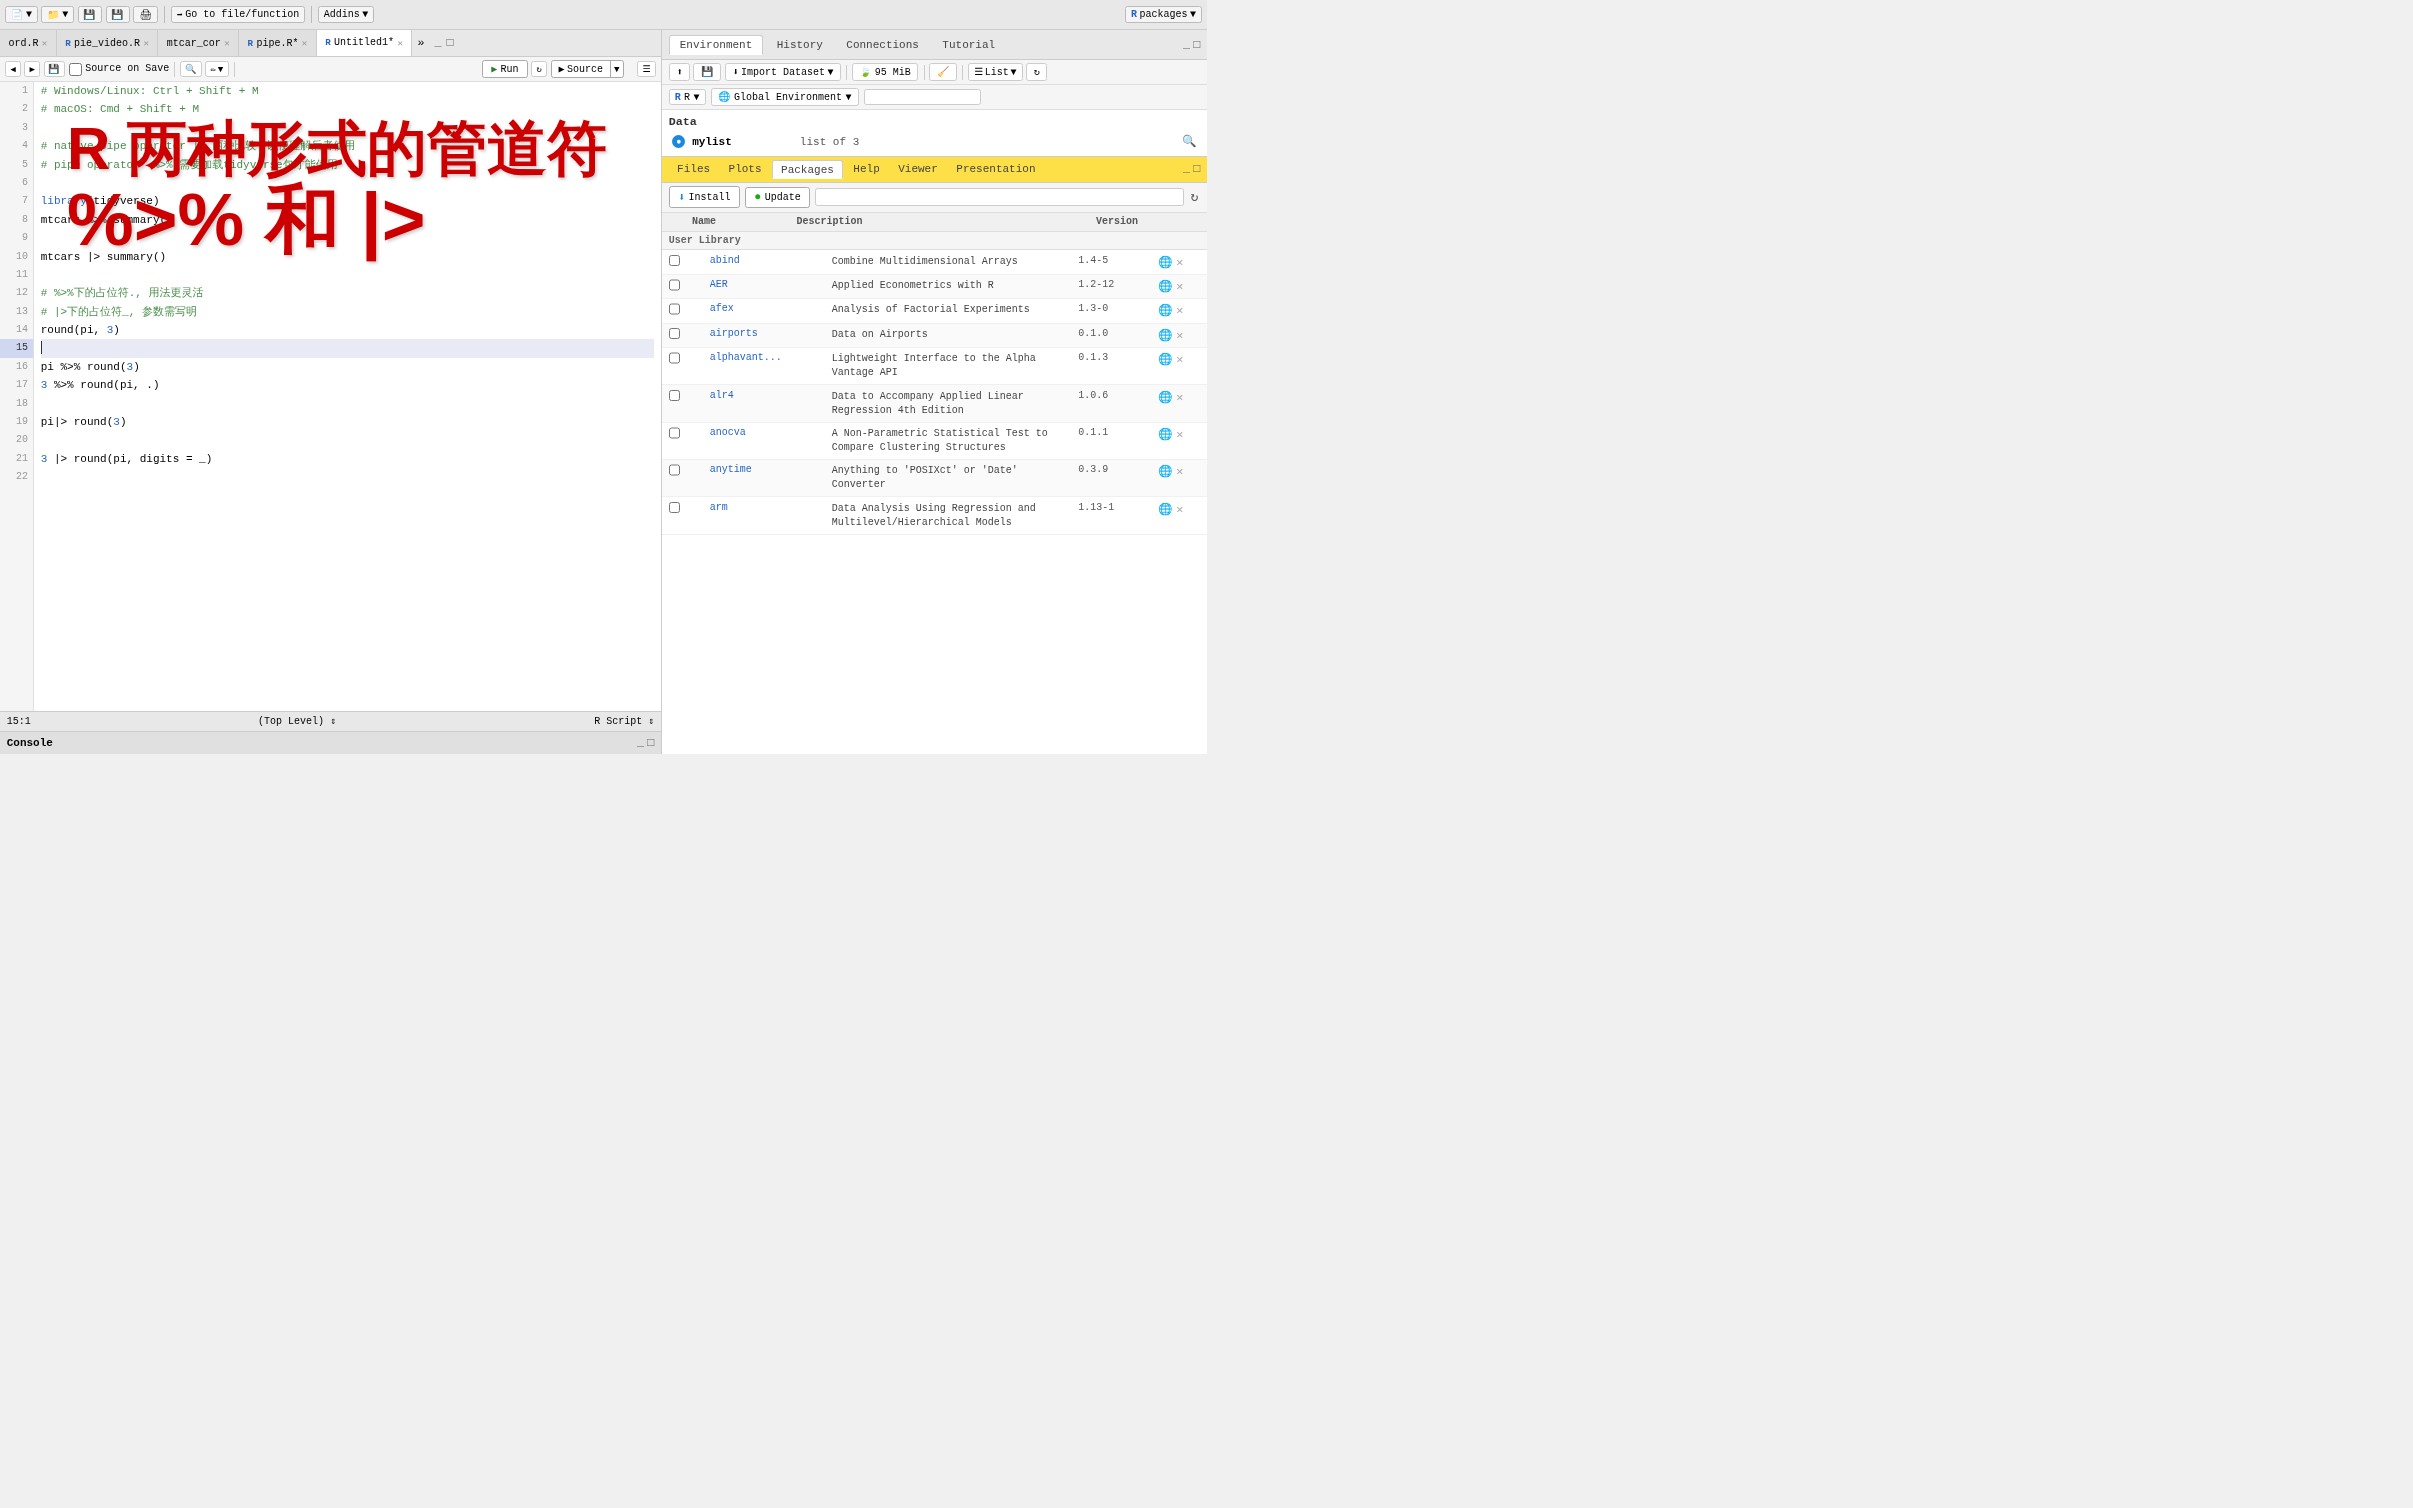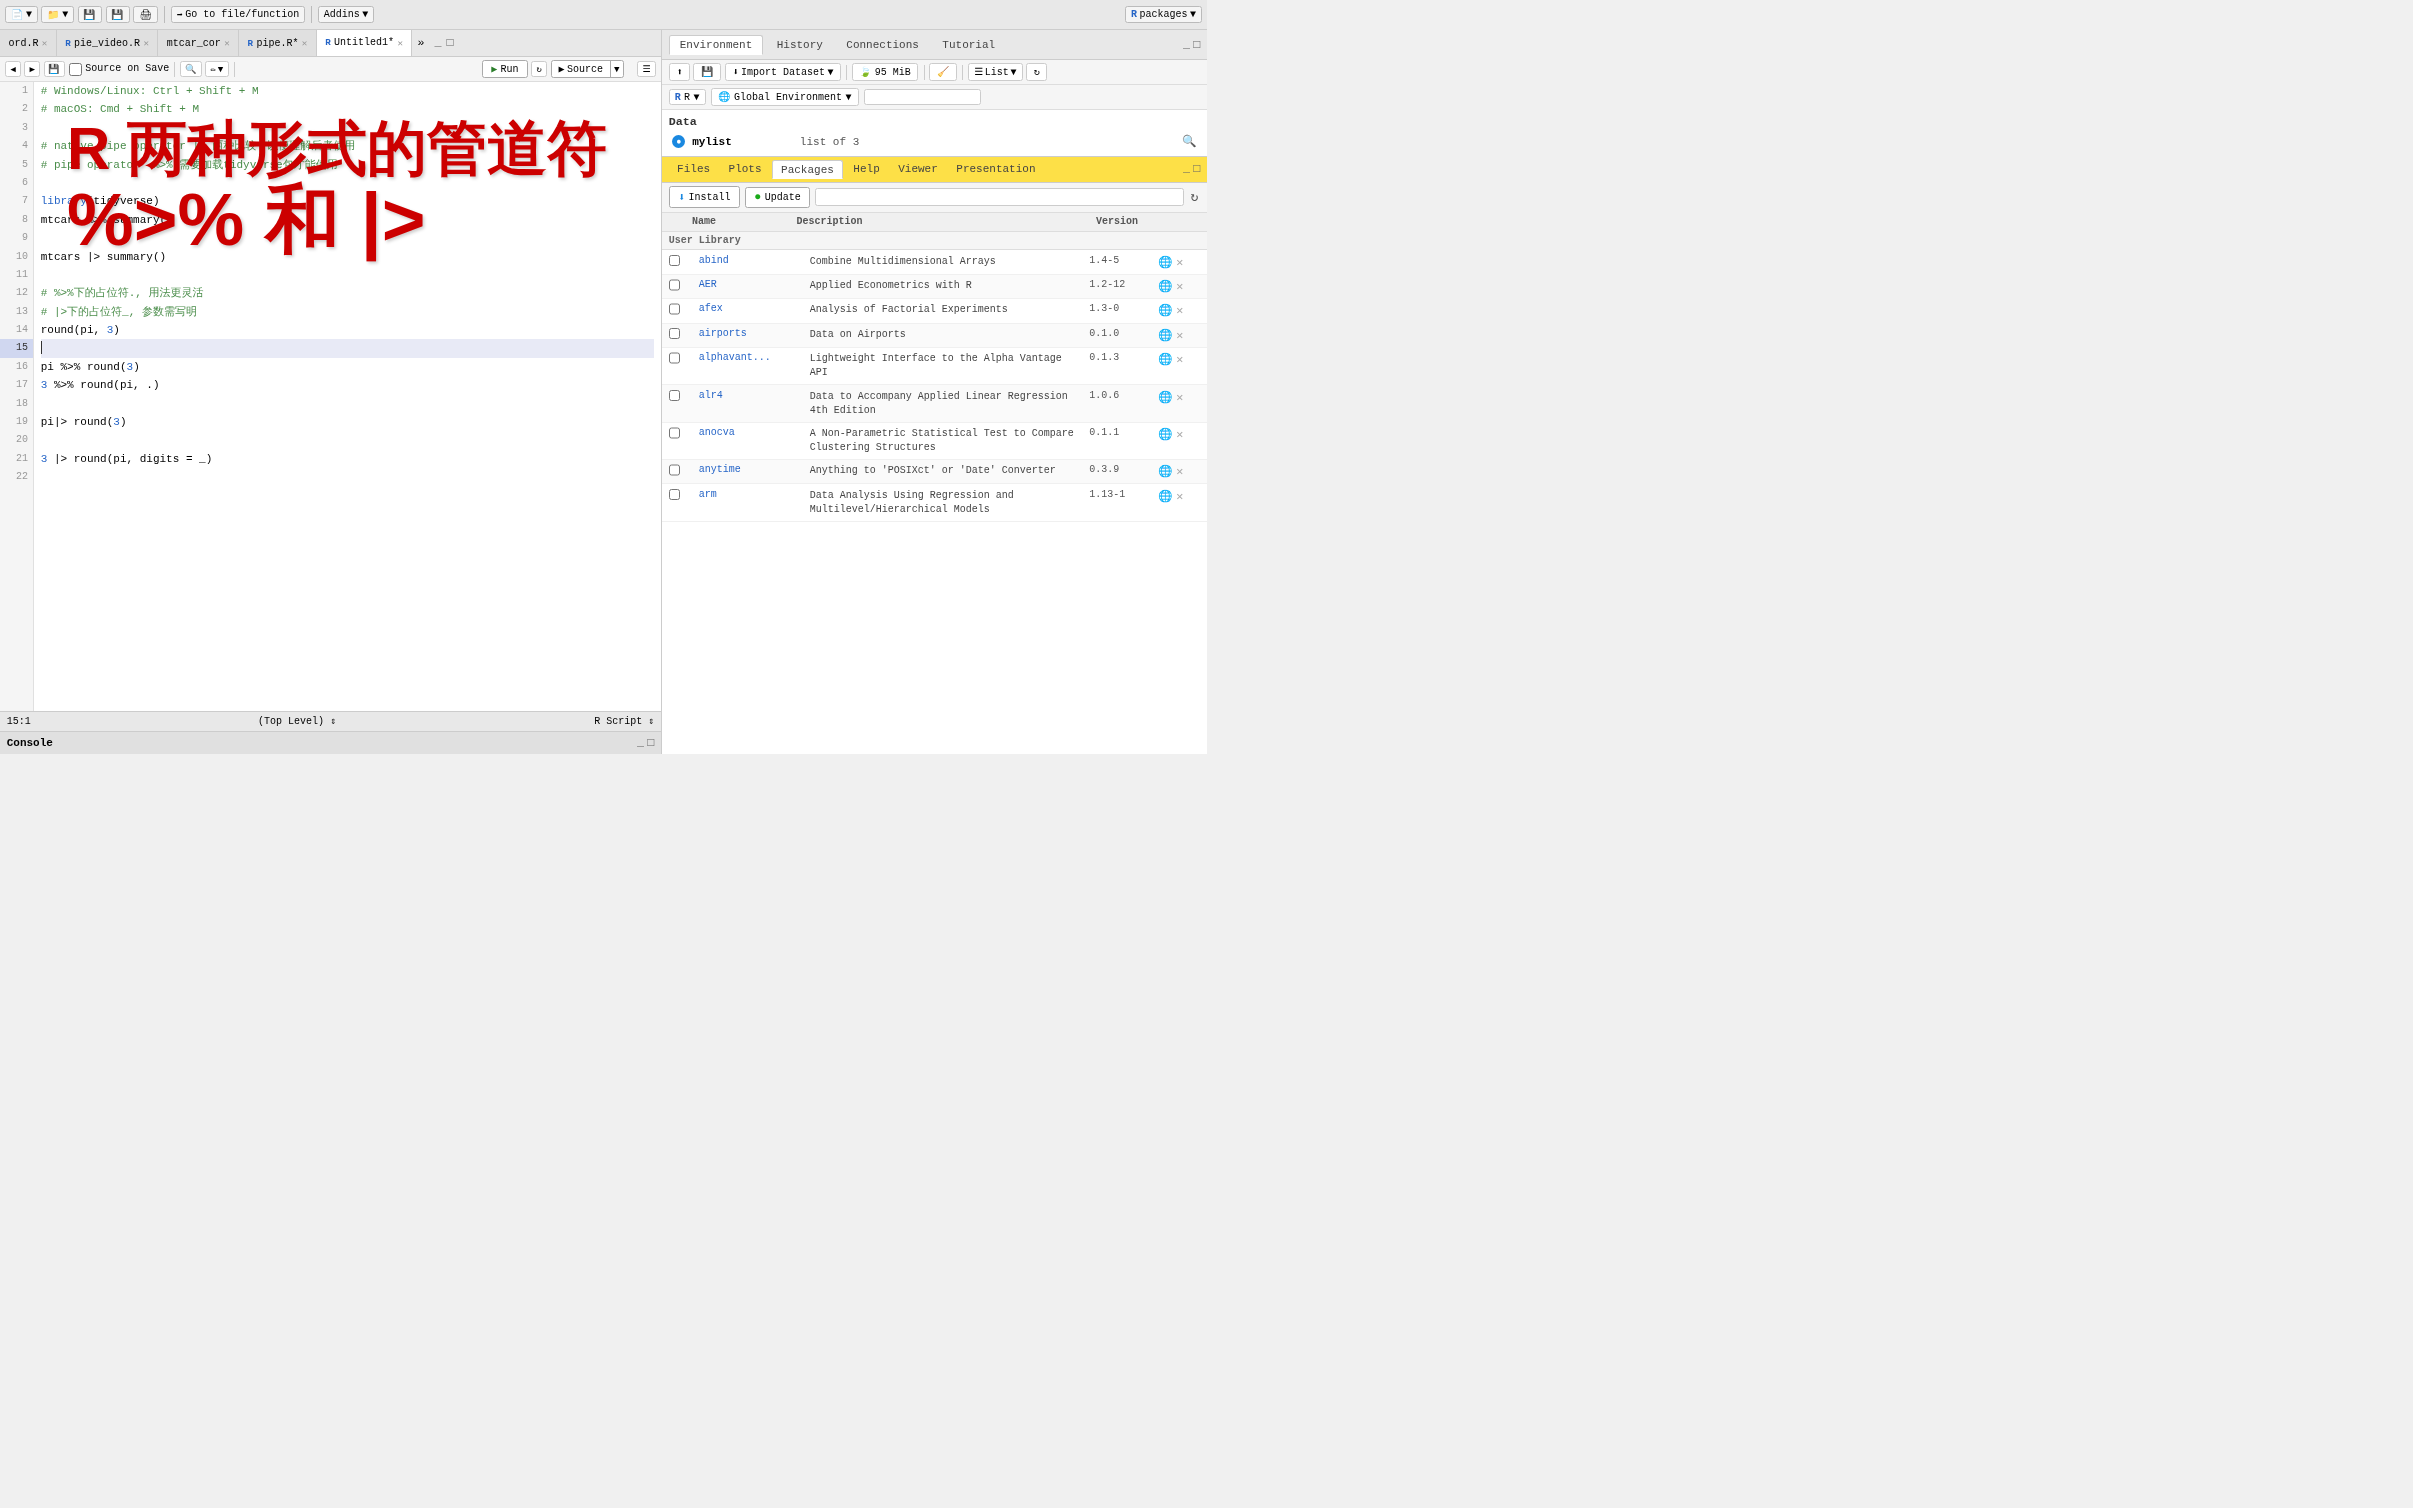--- a/index.html
+++ b/index.html
@@ -246,21 +246,21 @@
       background: #f0f0f0; border-bottom: 0.8px solid #ddd;
       font-size: 10px; font-weight: 600; color: #555; gap: 3.4px;
     }
     .pkg-col-cb { width: 20px; }
     .pkg-col-name { width: 101px; }
     .pkg-col-desc { flex: 1; }
     .pkg-col-ver { width: 59px; }
     .pkg-col-actions { width: 42px; }
     .pkg-row {
       display: flex; align-items: flex-start; padding: 4.2px 6.7px;
-      border-bottom: 0.8px solid #f0f0f0; font-size: 10px; gap: 10px;
+      border-bottom: 0.8px solid #f0f0f0; font-size: 10px; gap: 21px;
     }
     .pkg-row:nth-child(even) { background: #fafafa; }
     .pkg-row .pkg-name { color: #2665c7; cursor: pointer; font-weight: 500; }
     .pkg-row .pkg-desc { flex: 1; color: #444; line-height: 1.4; }
     .pkg-row .pkg-ver { width: 59px; color: #555; }
     .pkg-row .pkg-actions { width: 42px; display: flex; gap: 3.4px; align-items: center; }
     .pkg-row .pkg-web { font-size: 11.7px; color: #888; cursor: pointer; }
     .pkg-row .pkg-del { font-size: 11.7px; color: #aaa; cursor: pointer; }
     .pkg-checkbox { width: 11.7px; height: 11.7px; cursor: pointer; }
     .user-lib-header {

